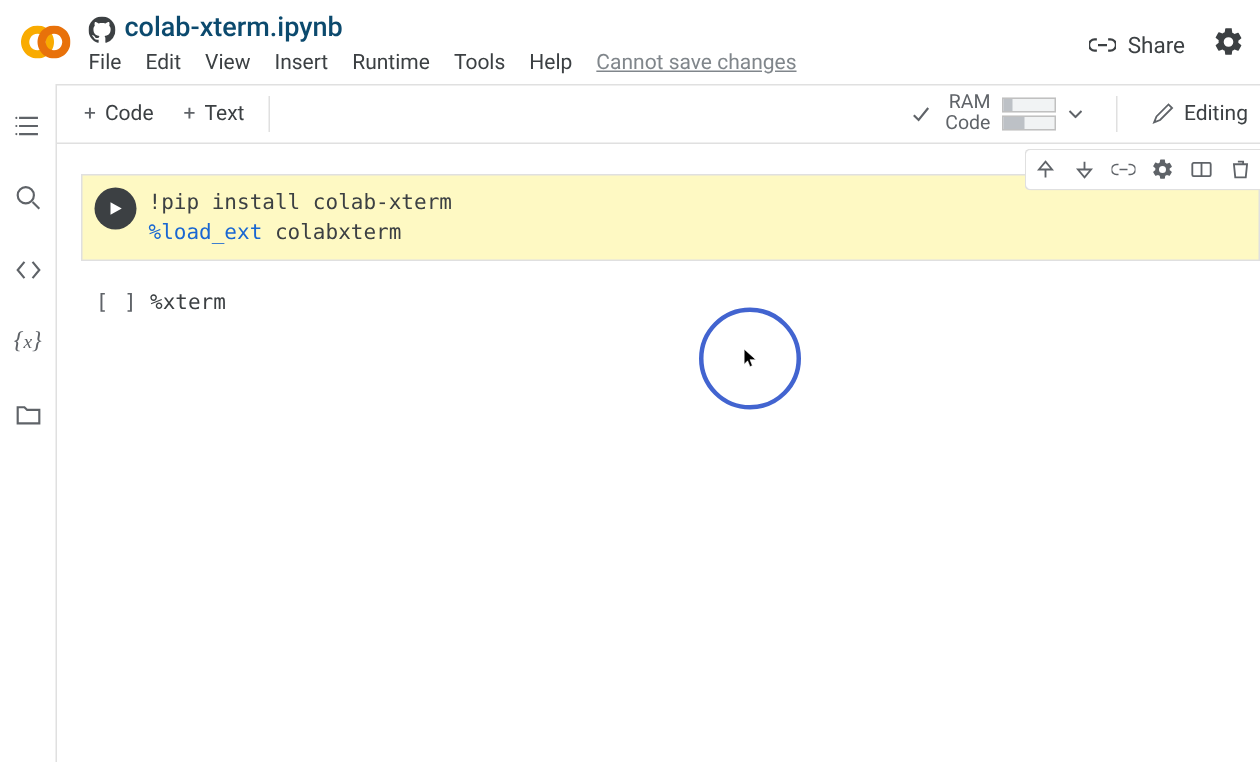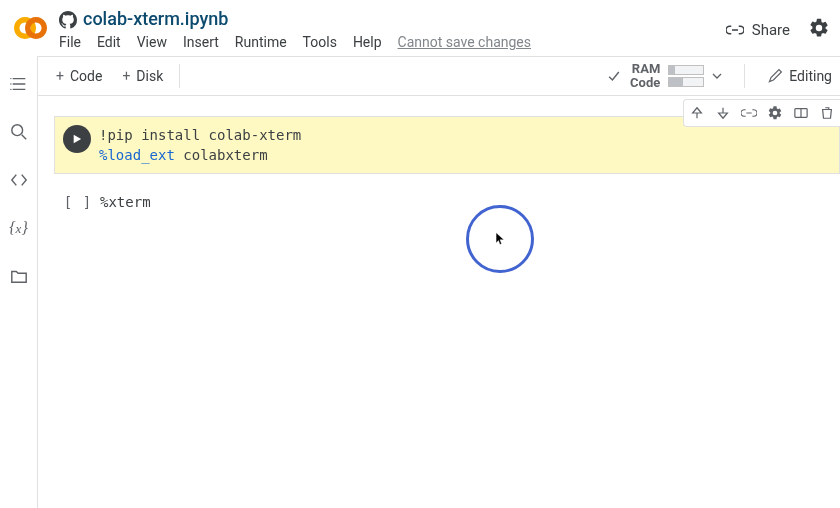--- a/index.html
+++ b/index.html
@@ -19,21 +19,21 @@
   .share-btn { display: flex; align-items: center; gap: 8px; font-size: 15px; color: #3c4043; cursor: pointer; }
   .icon-link { width: 18px; height: 10px; }
   .settings-gear { width: 22px; height: 22px; cursor: pointer; }
 
   
   .toolbar { position: absolute; top: 56px; left: 38px; right: 0; height: 40px; display: flex; align-items: center; border-top: 1px solid #e0e0e0; border-bottom: 1px solid #e0e0e0; background: #fff; padding: 0 8px; }
   .tool-btn { display: flex; align-items: center; gap: 6px; padding: 4px 10px; font-size: 14px; color: #3c4043; cursor: pointer; border-radius: 4px; }
   .plus { font-size: 14px; color: #5f6368; }
   .vsep { width: 1px; height: 24px; background: #e0e0e0; margin: 0 6px; }
   .tool-right { margin-left: auto; display: flex; align-items: center; gap: 16px; }
-  .ram-disk { display: flex; align-items: center; gap: 8px; color: #5f6368; font-size: 13px; font-weight: bold; }
+  .ram-disk { display: flex; align-items: center; gap: 8px; color: #5f6368; font-size: 13px; }
   .ram-disk-text { display: flex; flex-direction: column; gap: 0; line-height: 14px; text-align: right; }
   .ram-bars { display: flex; flex-direction: column; gap: 2px; }
   .bar { width: 36px; height: 10px; border: 1px solid #c0c0c0; position: relative; background: #f1f3f4; }
   .bar .fill { position: absolute; top: 0; left: 0; height: 100%; background: #bdc1c6; }
   .caret { width: 10px; height: 6px; }
   .editing-btn { display: flex; align-items: flex-end; gap: 6px; font-size: 14px; color: #3c4043; }
 
   
   .rail { position: absolute; top: 56px; left: 0; width: 38px; height: calc(100% - 56px); border-right: 1px solid #e0e0e0; display: flex; flex-direction: column; align-items: center; padding-top: 18px; gap: 28px; }
   .rail .ricon { width: 20px; height: 20px; display: flex; align-items: center; justify-content: center; color: #5f6368; cursor: pointer; }
@@ -125,21 +125,21 @@
   </div>
 </div>
 
 <div class="toolbar">
   <div class="tool-btn">
     <span class="plus">+</span>
     <span>Code</span>
   </div>
   <div class="tool-btn">
     <span class="plus">+</span>
-    <span>Disk</span>
+    <span>Text</span>
   </div>
   <div class="vsep"></div>
 
   <div class="tool-right">
     <div class="ram-disk">
       <svg width="16" height="16" viewBox="0 0 20 20">
           <path d="M4 11l4 4 8-10" fill="none" stroke="#5f6368" stroke-width="1.8"></path>
         </svg>
       <div class="ram-disk-text">
         <span>RAM</span>

